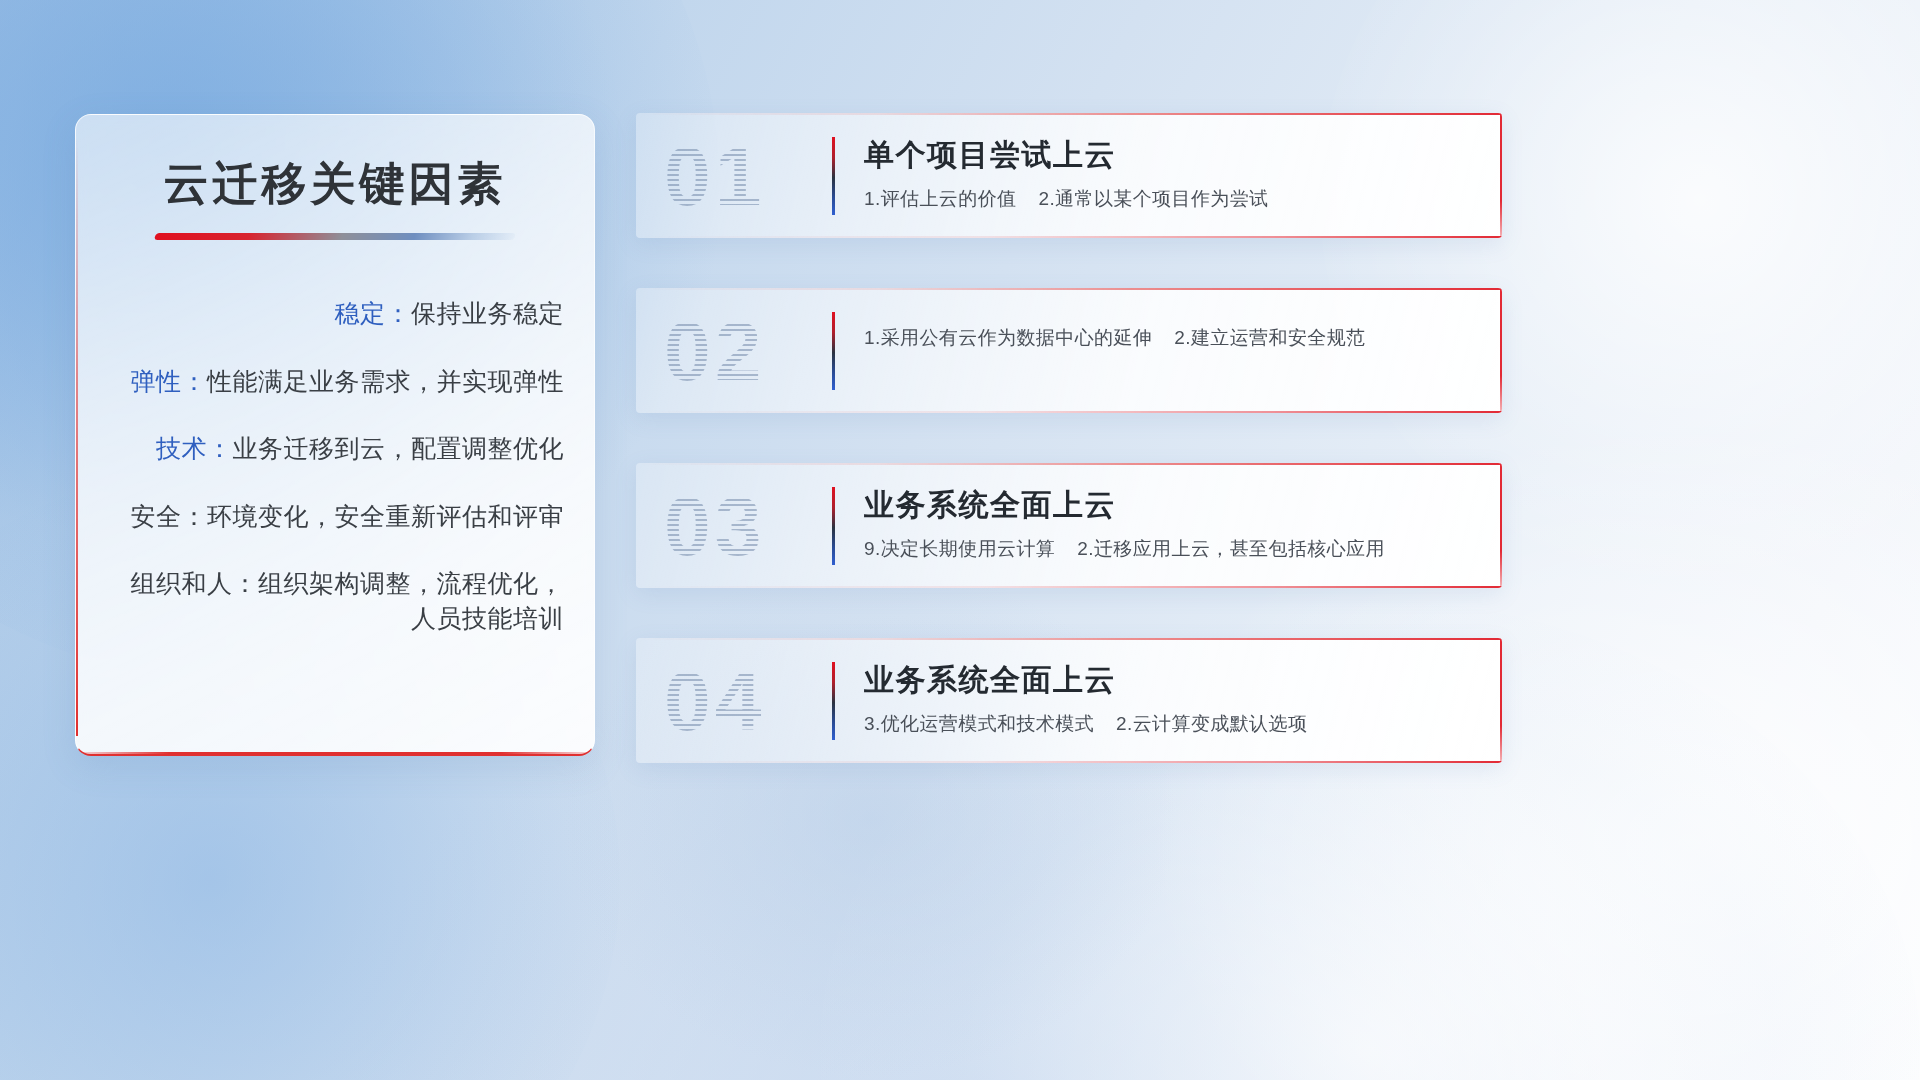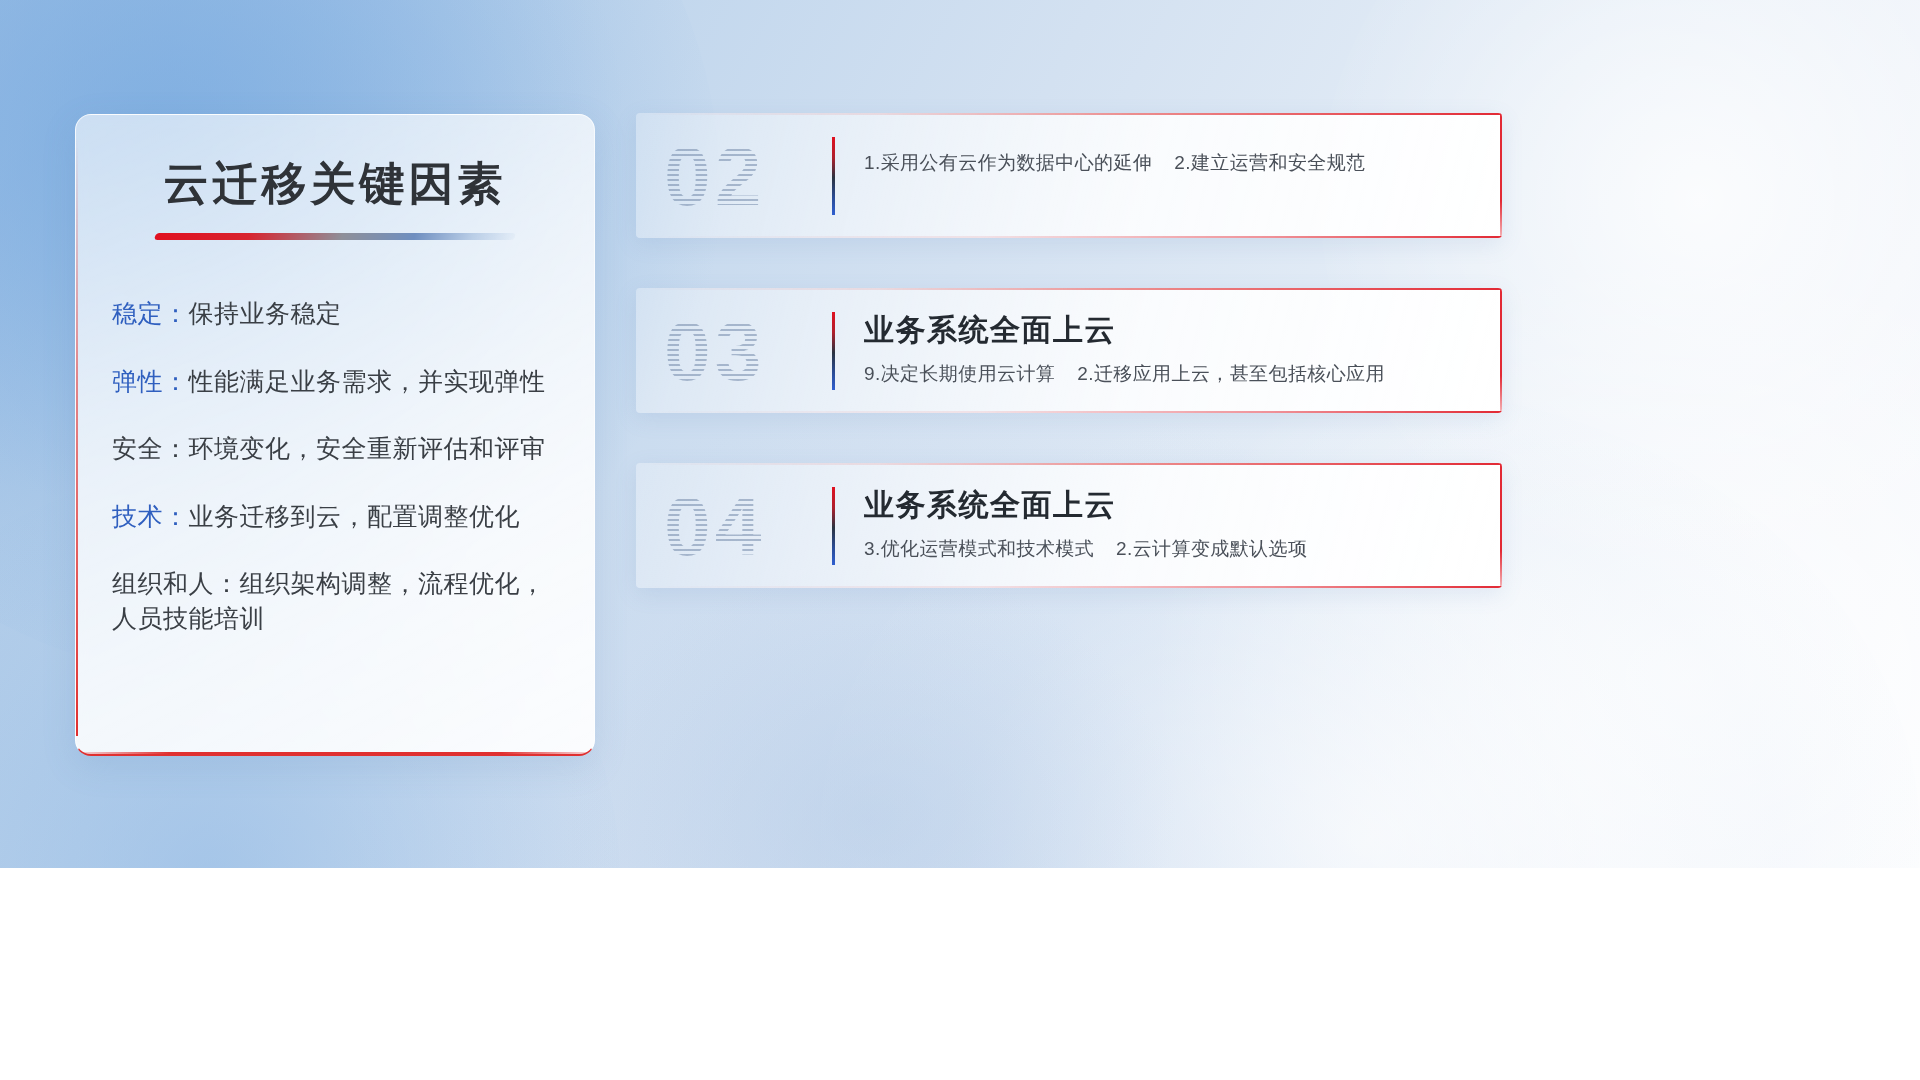--- a/index.html
+++ b/index.html
@@ -8,21 +8,21 @@
     width: 1920px;
     height: 1080px;
     overflow: hidden;
     font-family: "Liberation Sans", "DejaVu Sans", sans-serif;
   }
 
   
   .slide {
     position: relative;
     width: 1920px;
-    height: 868px;
+    height: 1080px;
     background:
       radial-gradient(ellipse 900px 700px at 88% 78%, rgba(255,255,255,0.85) 0%, rgba(255,255,255,0.0) 60%),
       radial-gradient(ellipse 760px 620px at 8% 14%, rgba(120,170,225,0.55) 0%, rgba(120,170,225,0.0) 62%),
       radial-gradient(ellipse 1000px 800px at 50% 105%, rgba(196,214,238,0.75) 0%, rgba(196,214,238,0.0) 65%),
       linear-gradient(118deg, #a8c6e6 0%, #bdd4ec 22%, #d3e1f1 46%, #e6eef7 68%, #f3f6fb 86%, #fbfcfe 100%);
     overflow: hidden;
   }
   .bg-blob {
     position: absolute;
     border-radius: 50%;
@@ -102,20 +102,21 @@
     height: 7px;
     border-radius: 4px;
     background: linear-gradient(90deg, #e01020 0%, #d8242f 26%, #8e8f99 52%, #6f8fc0 72%, #b9cde6 88%, rgba(210,226,242,0.25) 100%);
     transform: skewX(-18deg);
   }
 
   .factor-list {
     margin: 56px 0 0 0;
     padding: 0 30px 0 36px;
     list-style: none;
+    text-align: right;
   }
   .factor-item {
     font-size: 25px;
     line-height: 1.38;
     color: #3a3f45;
     margin-bottom: 33px;
     letter-spacing: 0.5px;
   }
   .factor-item:last-child { margin-bottom: 16px; }
   .factor-label { color: #2f5fbf; }
@@ -234,33 +235,44 @@
     <div class="title-rule"></div>
 
     <ul class="factor-list">
       <li class="factor-item">
         <span class="factor-label">稳定：</span><span>保持业务稳定</span>
       </li>
       <li class="factor-item">
         <span class="factor-label">弹性：</span><span>性能满足业务需求，并实现弹性</span>
       </li>
       <li class="factor-item">
+        <span class="factor-label">技术：</span><span>业务迁移到云，配置调整优化</span>
+      </li>
+      <li class="factor-item">
         <span class="factor-label plain">安全：</span><span>环境变化，安全重新评估和评审</span>
-      </li>
-      <li class="factor-item">
-        <span class="factor-label">技术：</span><span>业务迁移到云，配置调整优化</span>
       </li>
       <li class="factor-item">
         <span class="factor-label plain">组织和人：</span><span>组织架构调整，流程优化，人员技能培训</span>
       </li>
     </ul>
   </section>
 
   <section class="cards">
 
+    <article class="step-card">
+      <div class="card-bottom-edge"></div>
+      <div class="step-number">01</div>
+      <div class="step-divider"></div>
+      <div class="step-body">
+        <div class="step-title">单个项目尝试上云</div>
+        <div class="step-desc">
+          <span>1.评估上云的价值</span><span class="gap"></span><span>2.通常以某个项目作为尝试</span>
+        </div>
+      </div>
+    </article>
 
     <article class="step-card">
       <div class="card-bottom-edge"></div>
       <div class="step-number">02</div>
       <div class="step-divider"></div>
       <div class="step-body">
         <div class="step-desc">
           <span>1.采用公有云作为数据中心的延伸</span><span class="gap"></span><span>2.建立运营和安全规范</span>
         </div>
       </div>

